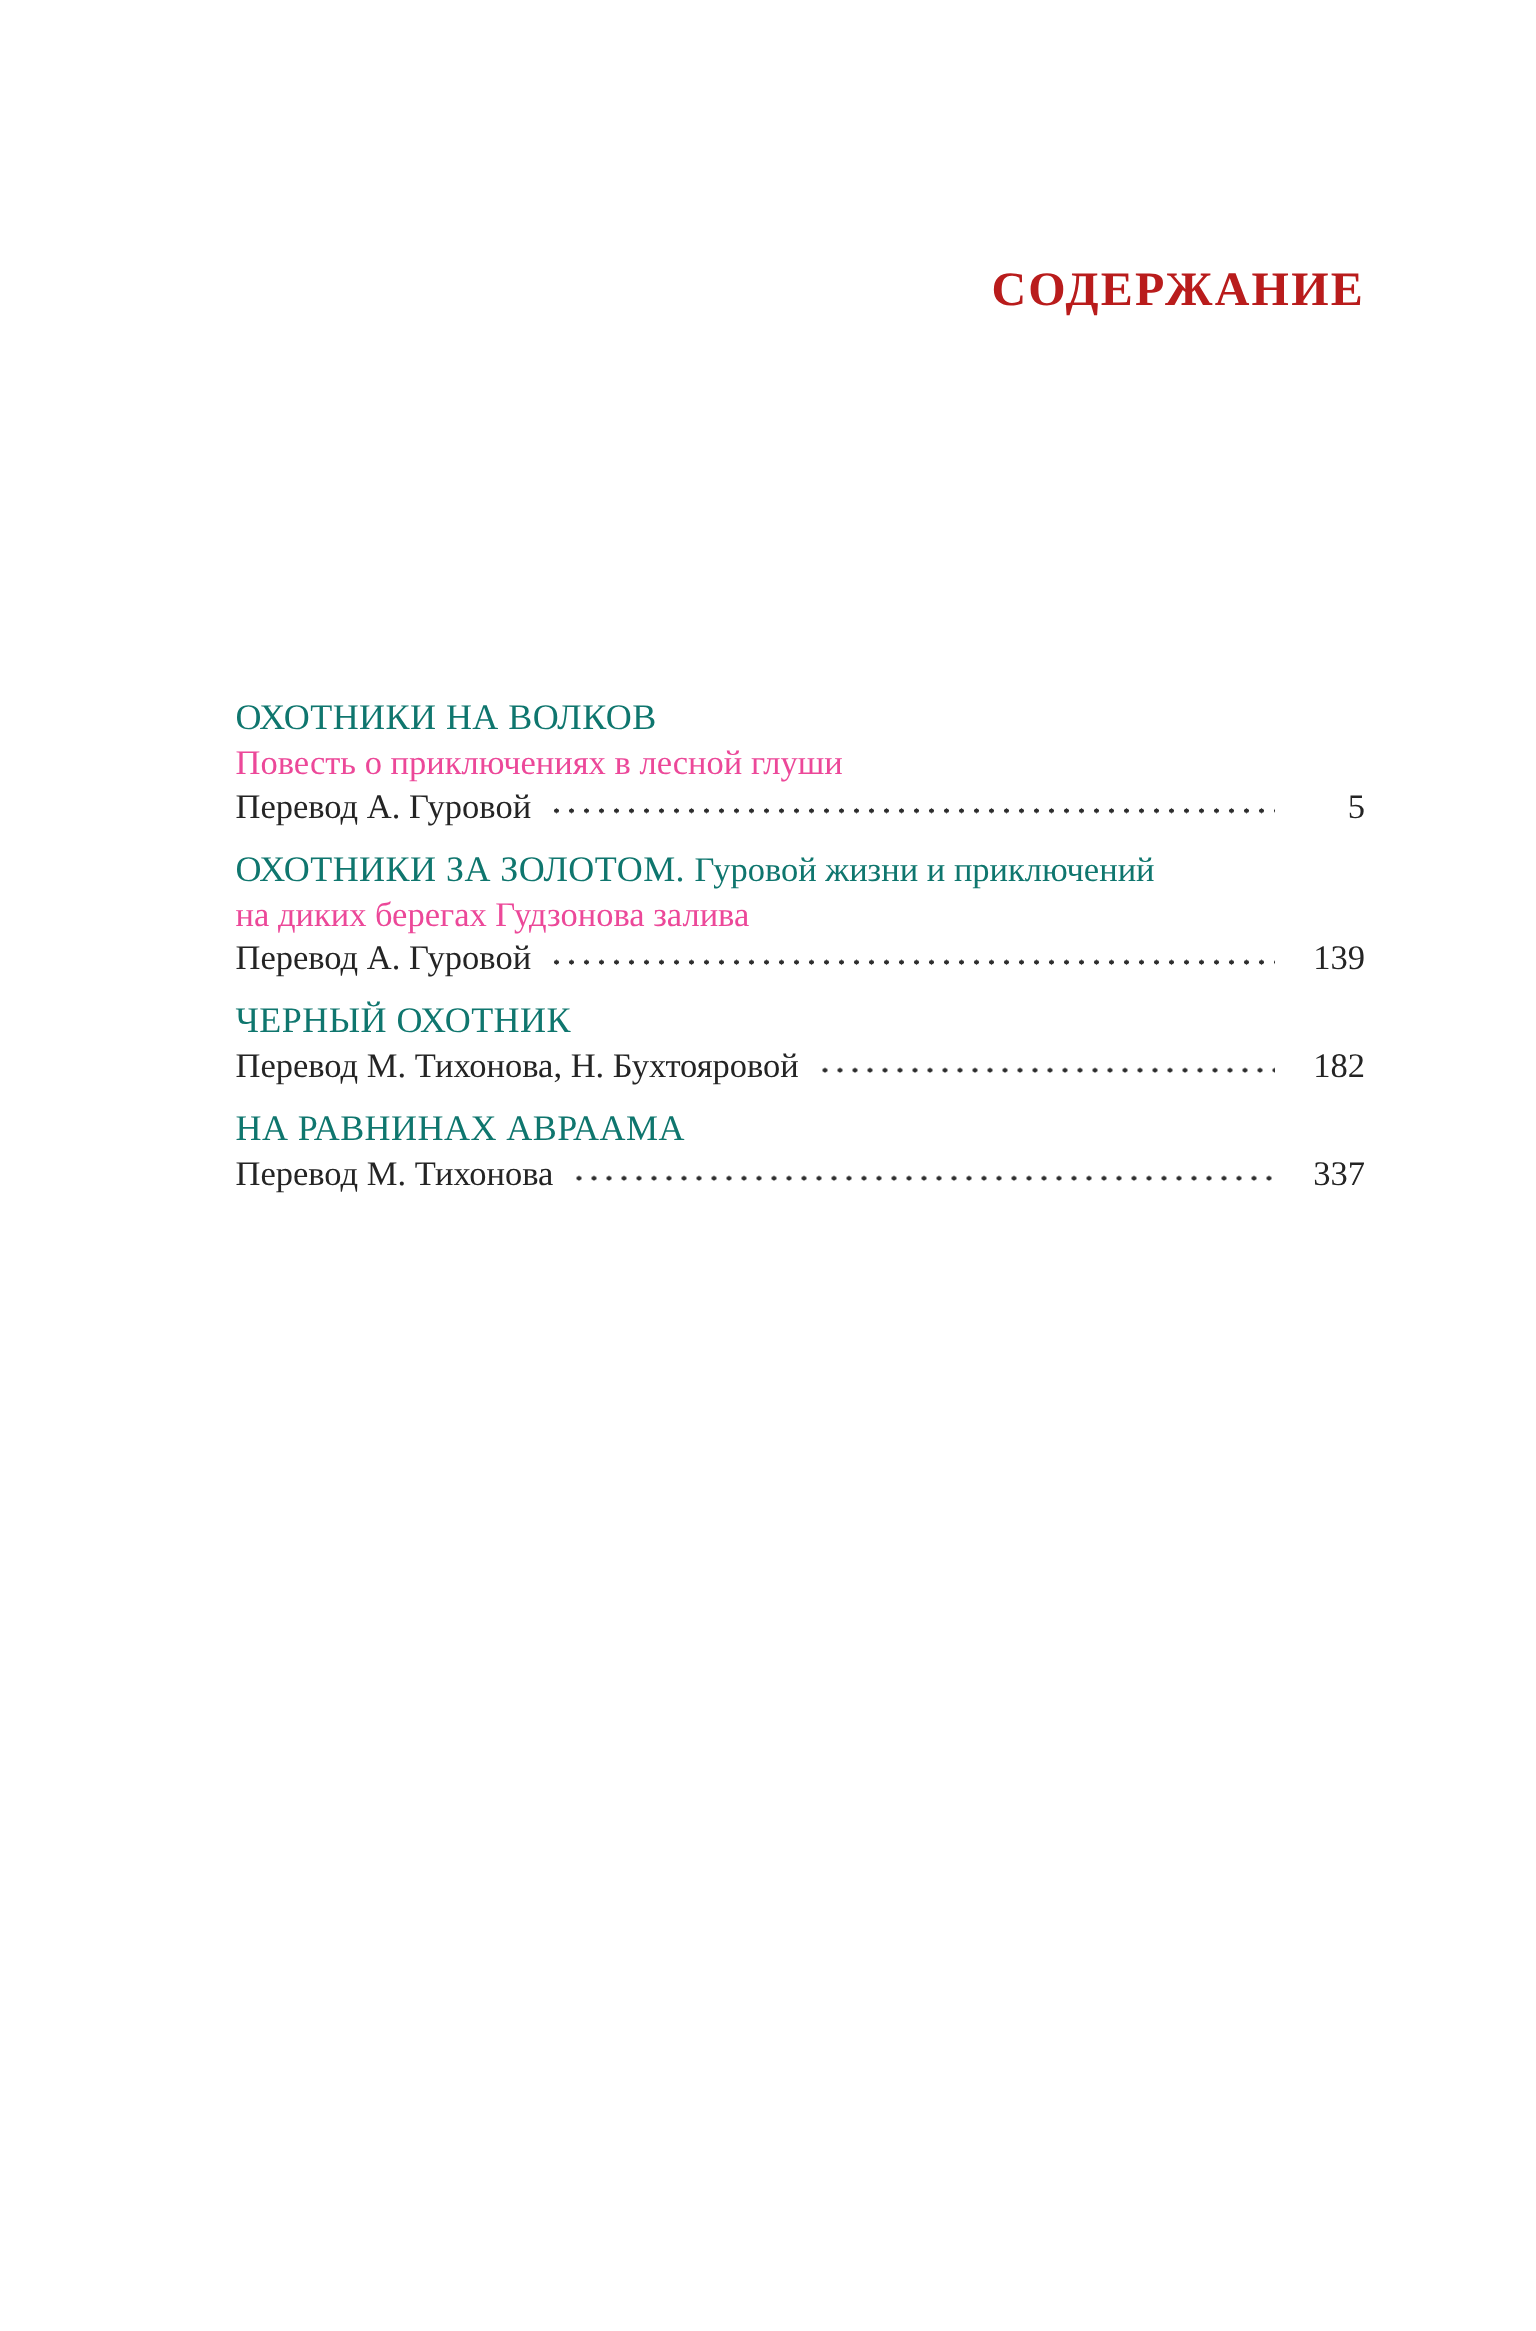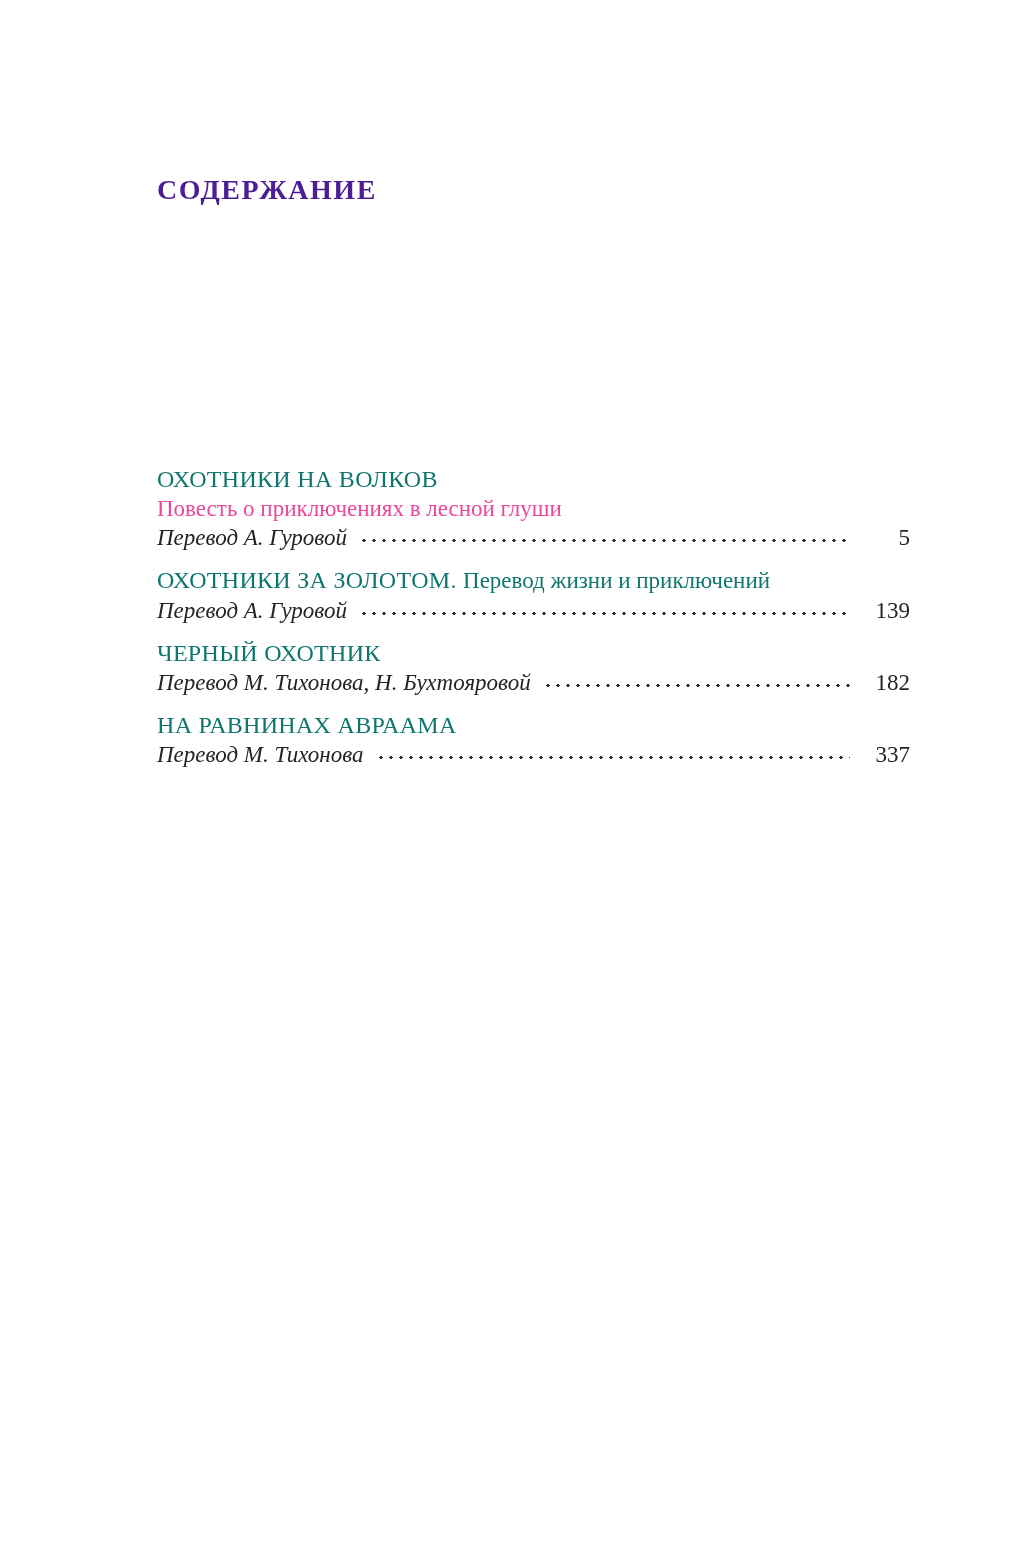--- a/index.html
+++ b/index.html
@@ -18,25 +18,25 @@
   .page {
     position: absolute;
     inset: 0;
     background: #ffffff;
   }
   .doc-title {
     position: absolute;
     left: 157px;
     top: 174px;
     width: 753px;
-    text-align: left;
+    text-align: right;
     font-weight: bold;
-    font-size: 28px;
+    font-size: 32px;
     letter-spacing: 1.5px;
-    color: #4c1d95;
+    color: #b91c1c;
   }
   .toc {
     position: absolute;
     left: 157px;
     top: 464px;
     width: 753px;
   }
   .toc-entry {
     margin-bottom: 13px;
   }
@@ -55,21 +55,20 @@
     line-height: 29px;
     color: #ec4899;
   }
   .tr-row {
     display: flex;
     align-items: baseline;
     font-size: 23px;
     line-height: 29px;
   }
   .tr-label {
-    font-style: italic;
     white-space: nowrap;
     color: #242424;
   }
   .leader {
     flex: 1;
     height: 16px;
     margin: 0 16px 0 12px;
     align-self: baseline;
     background-image: radial-gradient(circle, #2e2e2e 1.5px, rgba(0,0,0,0) 1.7px);
     background-size: 10px 5px;
@@ -99,22 +98,23 @@
       <div class="tr-row">
         <span class="tr-label">Перевод А. Гуровой</span>
         <span class="leader"></span>
         <span class="pagenum">5</span>
       </div>
     </div>
 
     <div class="toc-entry">
       <div class="entry-title">
         <span>ОХОТНИКИ ЗА ЗОЛОТОМ.</span>
-        <span class="title-suffix">Перевод жизни и приключений</span>
+        <span class="title-suffix">Гуровой жизни и приключений</span>
       </div>
+      <div class="entry-subtitle">на диких берегах Гудзонова залива</div>
       <div class="tr-row">
         <span class="tr-label">Перевод А. Гуровой</span>
         <span class="leader"></span>
         <span class="pagenum">139</span>
       </div>
     </div>
 
     <div class="toc-entry">
       <div class="entry-title">ЧЕРНЫЙ ОХОТНИК</div>
       <div class="tr-row">

